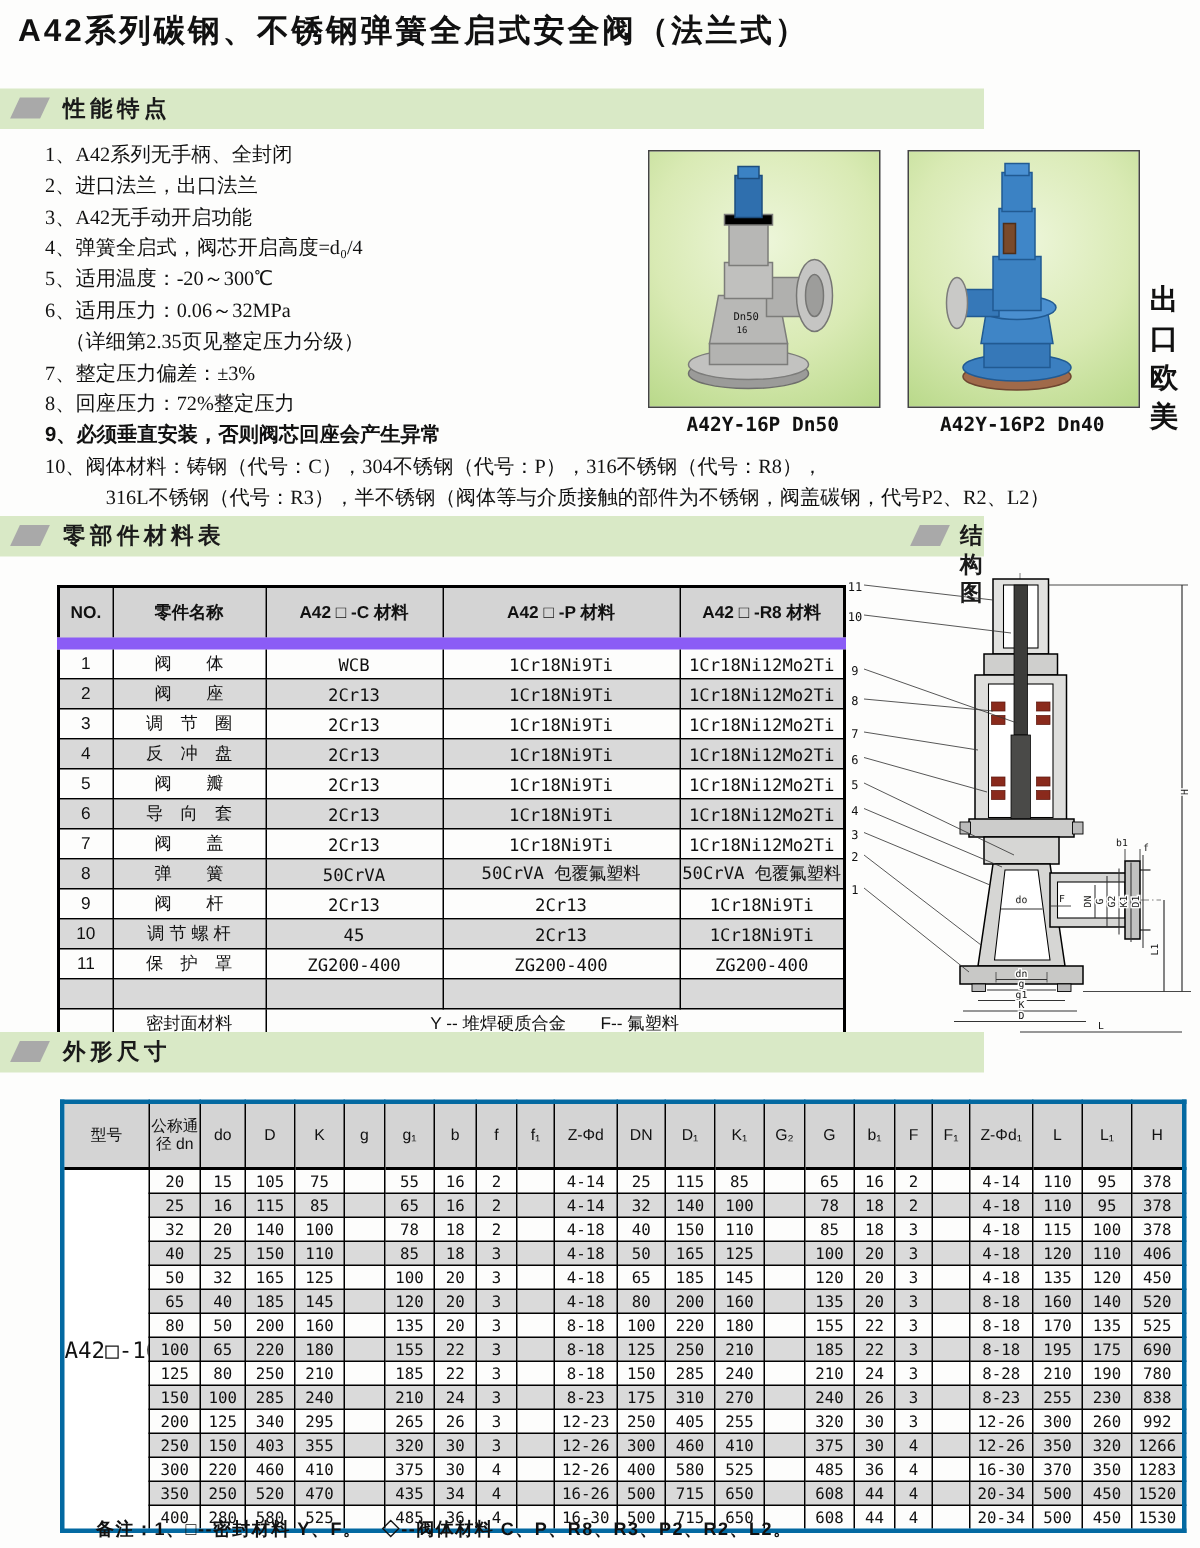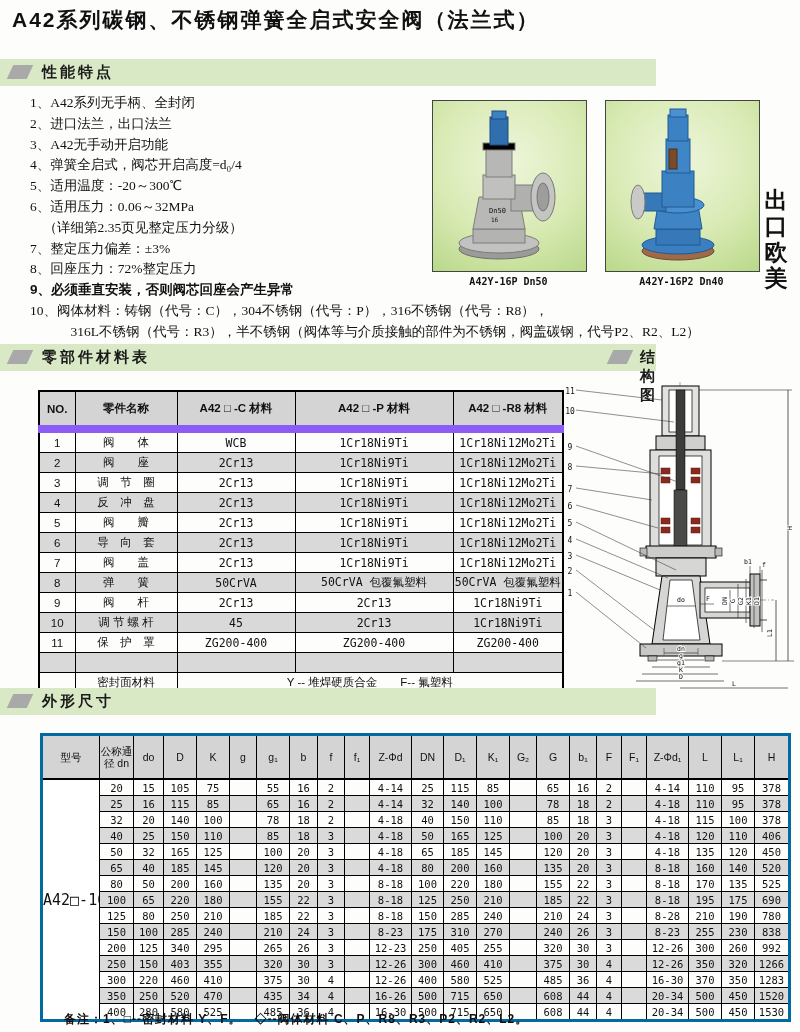--- a/index.html
+++ b/index.html
@@ -8,23 +8,23 @@
   .title{position:absolute;left:12px;top:6px;font-size:21px;font-weight:bold;letter-spacing:2px;}
   .gbar{position:absolute;left:0;width:656px;height:27px;background:#d9e9c6;}
   .gbar .slab{position:absolute;top:6px;width:20px;height:14px;background:#a9a9a9;transform:skewX(-25deg);}
   .gbar .blabel{position:absolute;top:4px;font-size:15px;font-weight:bold;letter-spacing:3px;color:#1a1a1a;}
   .features{position:absolute;left:30px;top:93px;width:766px;font-size:13.5px;line-height:20.8px;
             font-family:"Liberation Serif",serif;}
   .feat-line{white-space:pre-wrap;}
   .feat-line.bold{font-weight:bold;font-family:"Liberation Sans",sans-serif;}
   .photo{position:absolute;top:100px;width:153px;height:170px;border:1px solid #444;
          background:radial-gradient(circle at 50% 35%, #edf6da 0%, #d9eab4 55%, #b9d98a 100%);}
-  .caption{position:absolute;top:276px;width:153px;text-align:center;font-size:10px;font-weight:bold;
+  .caption{position:absolute;top:276px;width:153px;text-align:center;font-size:13px;font-weight:bold;
            font-family:"DejaVu Sans Mono",monospace;}
-  .export{position:absolute;left:763px;top:188px;width:26px;font-size:23px;line-height:26px;
+  .export{position:absolute;left:763px;top:188px;width:26px;font-size:19px;line-height:26px;
           font-weight:bold;word-break:break-all;text-align:center;font-family:"Liberation Serif",serif;}
   
   table{border-collapse:collapse;table-layout:fixed;}
   #mat-table{position:absolute;left:38px;top:390px;width:524px;border:2px solid #000;font-size:11.5px;}
   #mat-table td{border:1px solid #000;text-align:center;padding:0;height:19px;overflow:hidden;}
   #mat-table tr.hd td{height:33px;background:#d4d4d4;font-weight:bold;border-bottom:8px solid #8b5cf6;}
   #mat-table tr.shade td{background:#d9d9d9;}
   .mono{font-family:"DejaVu Sans Mono",monospace;}
   
   #diagram{position:absolute;left:562px;top:378px;}

